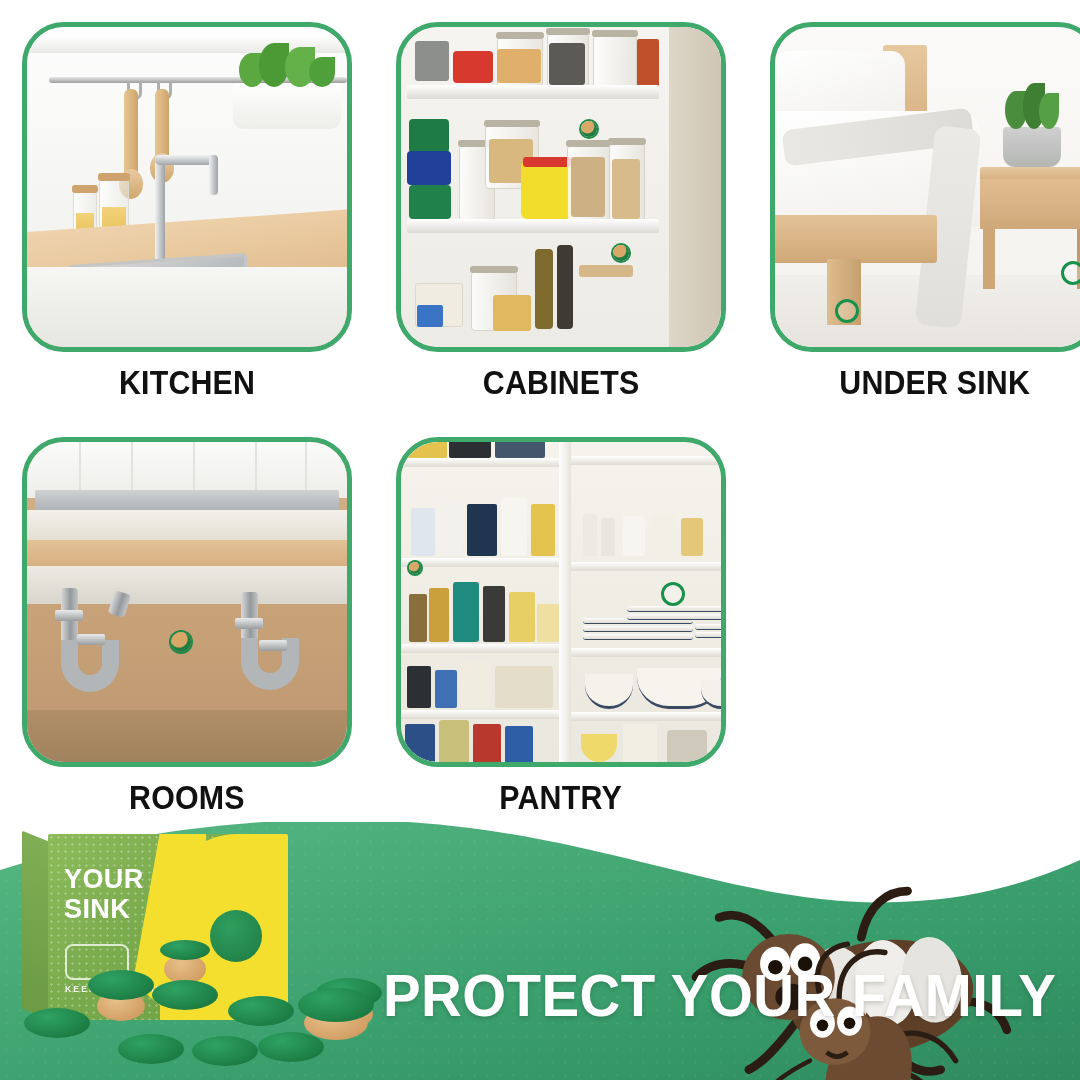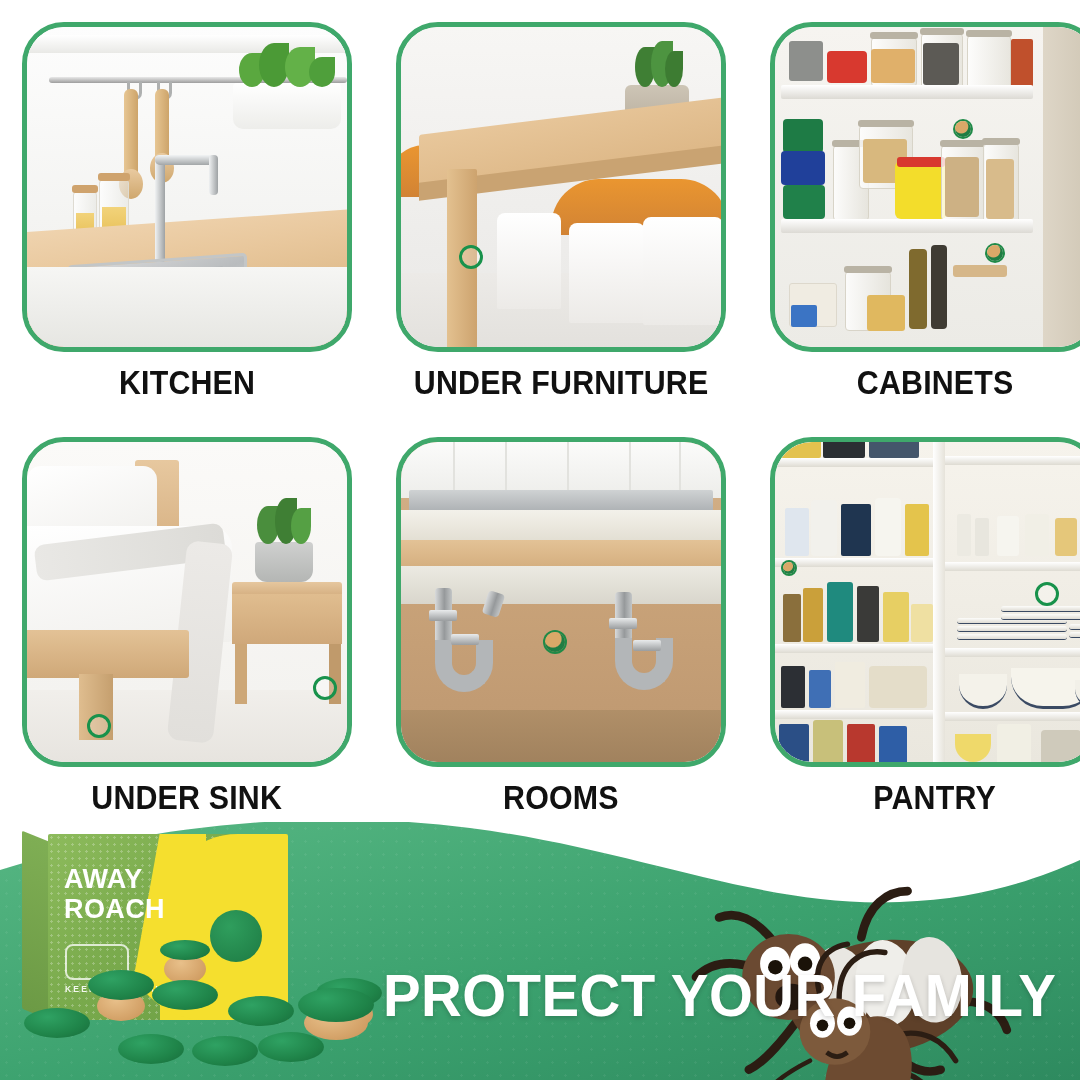--- a/index.html
+++ b/index.html
@@ -210,43 +210,20 @@
           <div class="k-faucet-arm"></div>
           <div class="k-faucet-down"></div>
           <div class="k-sink"></div>
           <div class="k-sinkbowl"></div>
           <div class="k-cabinet"></div>
         </div>
       </div>
       <div class="caption">KITCHEN</div>
     </div>
 
-    <div class="cell">
-      <div class="photo">
-        <div class="inner">
-          <div class="f-bg"></div>
-          <div class="f-floor"></div>
-          <div class="f-pot">
-            <div class="leaf" style="left:10px;top:-38px;width:20px;height:40px;background:#3f7f34;"></div>
-            <div class="leaf" style="left:26px;top:-44px;width:22px;height:46px;background:#4d9440;"></div>
-            <div class="leaf" style="left:40px;top:-34px;width:18px;height:36px;background:#3d7c32;"></div>
-          </div>
-          <div class="f-chair-o" style="left:150px;top:152px;width:178px;height:56px;"></div>
-          <div class="f-chair" style="left:96px;top:186px;width:64px;height:96px;"></div>
-          <div class="f-chair" style="left:168px;top:196px;width:76px;height:100px;"></div>
-          <div class="f-chair" style="left:242px;top:190px;width:80px;height:108px;"></div>
-          <div class="f-chair-o" style="left:-12px;top:118px;width:70px;height:52px;"></div>
-          <div class="f-table-top"></div>
-          <div class="f-table-edge"></div>
-          <div class="f-leg"></div>
-          <div class="bait-ring" style="left:58px;top:218px;"></div>
-        </div>
-      </div>
-      <div class="caption">UNDER FURNITURE</div>
-    </div>
 
     <div class="cell">
       <div class="photo">
         <div class="inner">
           <div class="c-bg"></div>
           <div class="c-side"></div>
 
           <div class="c-item" style="left:14px;top:14px;width:34px;height:40px;background:#8d8f8c;"></div>
           <div class="c-item" style="left:52px;top:24px;width:40px;height:32px;background:#d8392f;border-radius:4px;"></div>
           <div class="c-jar" style="left:96px;top:10px;width:44px;height:48px;">
@@ -445,22 +422,22 @@
       <path d="M0,48 C130,8 300,-16 470,6 C640,28 760,86 900,80 C980,77 1035,58 1080,38 L1080,258 L0,258 Z" fill="url(#bgrad)"></path>
     </svg>
     <div class="banner-texture"></div>
 
     <div class="prodbox">
       <div class="pb-side"></div>
       <div class="pb-face">
         <div class="pb-dots"></div>
         <div class="pb-yellow"></div>
         <div class="pb-title">
-          <div>AWAY</div>
-          <div>ROACH</div>
+          <div>YOUR</div>
+          <div>SINK</div>
         </div>
         <div class="pb-rect"></div>
         <div class="pb-sub">KEEP ROACH AWAY</div>
         <div class="pb-disc-big"></div>
 
         <div class="roach" style="right:22px;top:6px;">
           <svg width="54" height="58" viewBox="0 0 54 58">
             <g stroke="#2b1d13" stroke-width="2.4" fill="none" stroke-linecap="round">
               <path d="M24 8 C20 3 16 2 13 3"></path>
                 <path d="M30 8 C32 2 36 1 39 3"></path>

